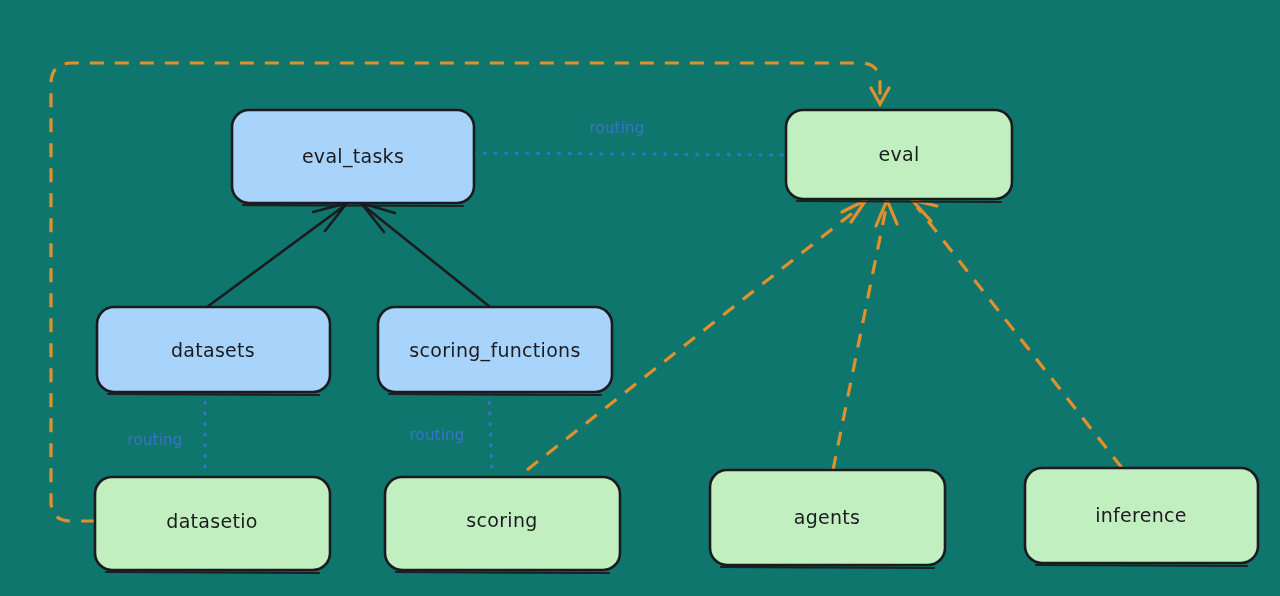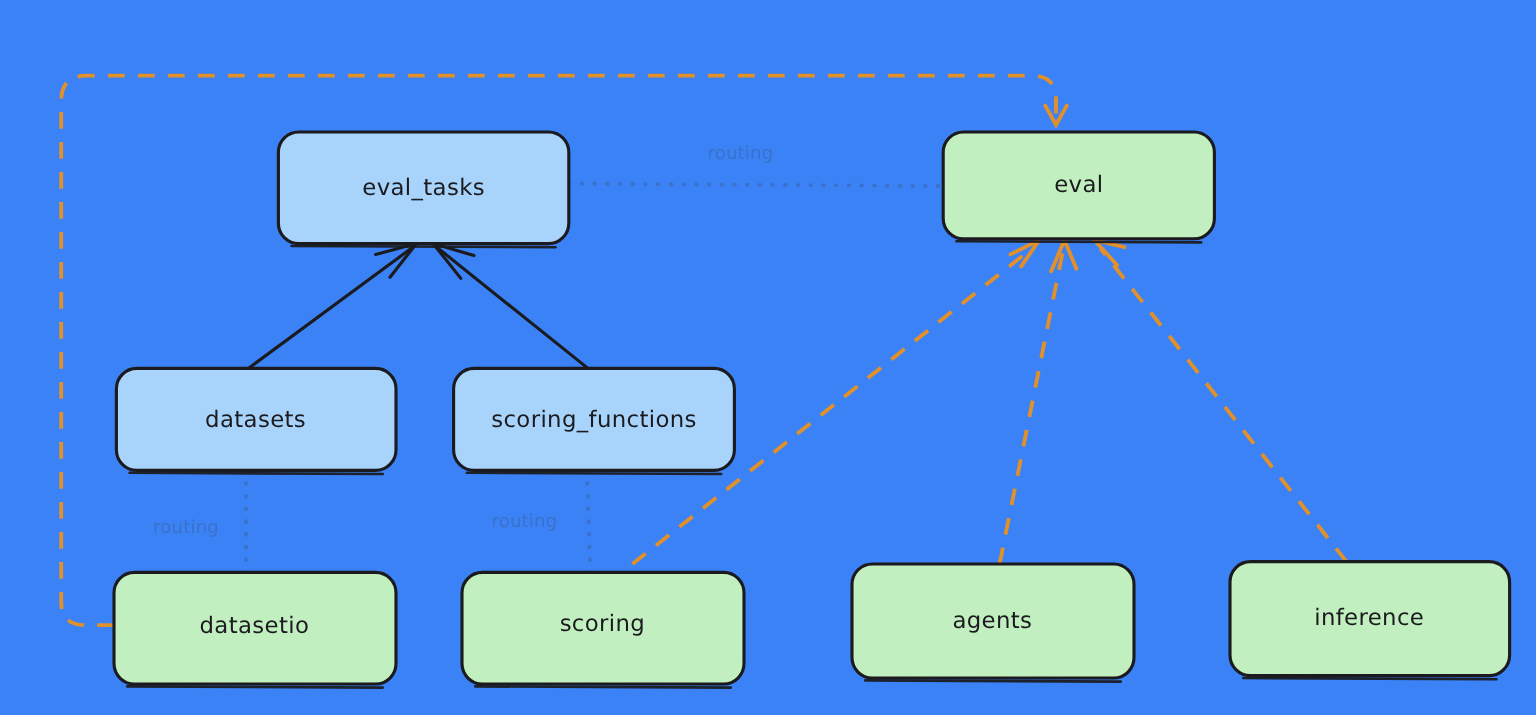--- a/index.html
+++ b/index.html
@@ -8,21 +8,21 @@
     padding: 0;
     background: #ffffff;
   }
   body {
     font-family: "DejaVu Sans", sans-serif;
   }
   #canvas {
     position: relative;
     width: 1280px;
     height: 596px;
-    background: #3b82f6;
+    background: #0f766e;
     overflow: hidden;
   }
   #diagram-svg {
     position: absolute;
     left: 0;
     top: 0;
     width: 1280px;
     height: 596px;
   }
   .node-label {

